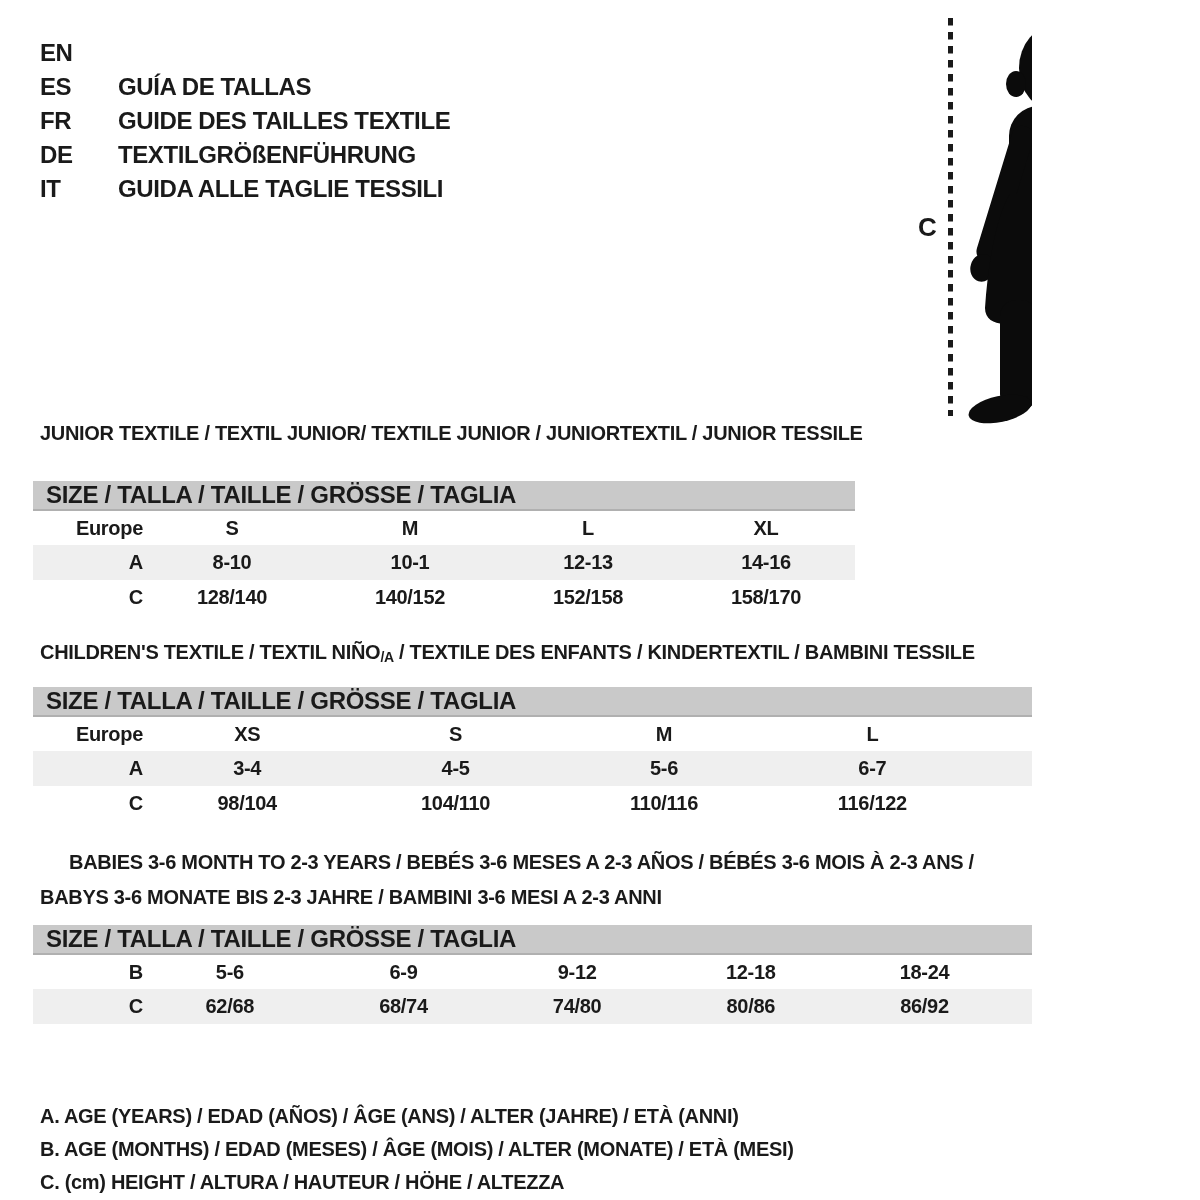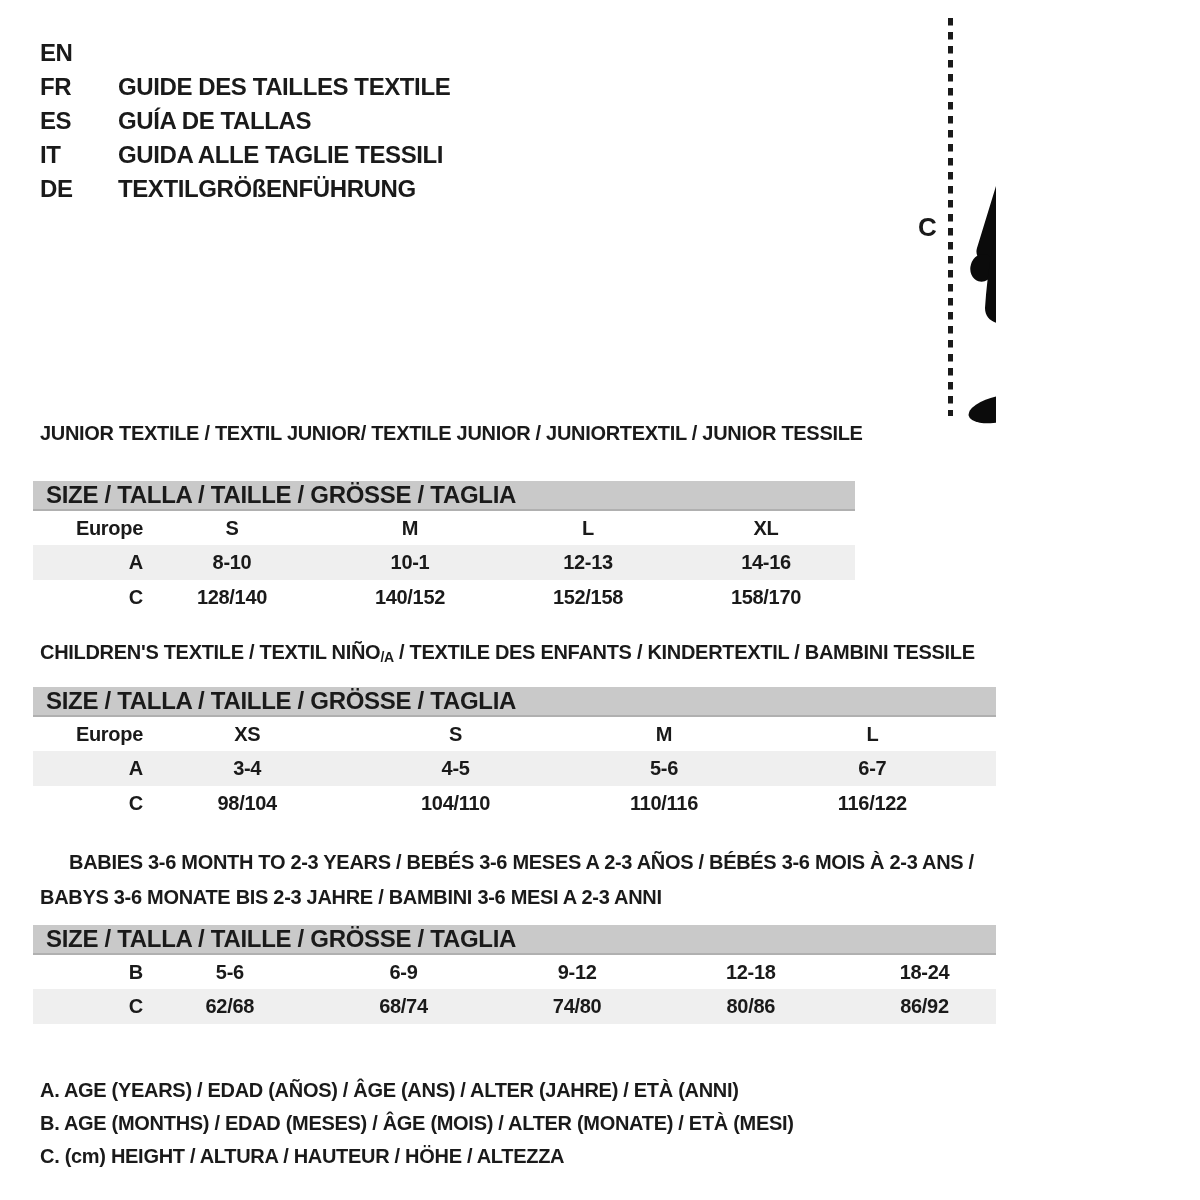--- a/index.html
+++ b/index.html
@@ -1,19 +1,20 @@
 <!DOCTYPE html>
 <html style="--text: #1a1a1a; --band: #c9c9c9; --band-edge: #b0b0b0; --row-alt: #efefef; --sil: #0b0b0b;"><head>
 <meta charset="utf-8">
 <style>
   html,body{margin:0;padding:0;background:#fff;}
   .page{
     position:relative;width:996px;height:1200px;background:#fff;overflow:hidden;
     font-family:"Liberation Sans","DejaVu Sans",sans-serif;font-weight:700;
     color:var(--text,#1a1a1a);
+    padding-left:36px;
   }
   
   .lang-block{position:absolute;left:40px;top:36px;}
   .lang-row{display:flex;height:34px;line-height:34px;font-size:24px;letter-spacing:-0.4px;white-space:nowrap;}
   .lang-code{width:78px;flex:0 0 78px;}
   
   .measure-line{position:absolute;left:945px;top:16px;width:11px;height:402px;}
   .measure-label{position:absolute;left:918px;top:214px;font-size:26px;line-height:26px;}
   .silhouette{position:absolute;left:953px;top:12px;width:196px;height:412px;}
   .sil{fill:var(--sil,#0b0b0b);}
@@ -32,47 +33,47 @@
   .size-table col.col-label{width:110px;}
   .size-table th.band{
     background:var(--band,#c9c9c9);border-bottom:2px solid var(--band-edge,#b0b0b0);
     height:28px;text-align:left;padding:0 0 0 13px;font-size:24px;font-weight:700;
   }
   .size-table tbody tr{height:35px;}
   .size-table td{text-align:center;padding:0;}
   .size-table td.lbl{text-align:right;padding-left:7px;}
   .size-table tr.alt{background:var(--row-alt,#efefef);}
   
-  .legend{position:absolute;left:40px;top:1074px;font-size:20px;line-height:33px;letter-spacing:-0.3px;}
+  .legend{position:absolute;left:40px;top:1100px;font-size:20px;line-height:33px;letter-spacing:-0.3px;}
   .legend-line{white-space:nowrap;}
 </style>
 </head>
 <body>
 
 <div class="page">
 
   <div class="lang-block">
     <div class="lang-row">
       <span class="lang-code">EN</span>
     </div>
     <div class="lang-row">
+      <span class="lang-code">ES</span>
+      <span class="lang-title">GUÍA DE TALLAS</span>
+    </div>
+    <div class="lang-row">
       <span class="lang-code">FR</span>
       <span class="lang-title">GUIDE DES TAILLES TEXTILE</span>
     </div>
     <div class="lang-row">
-      <span class="lang-code">ES</span>
-      <span class="lang-title">GUÍA DE TALLAS</span>
+      <span class="lang-code">DE</span>
+      <span class="lang-title">TEXTILGRÖßENFÜHRUNG</span>
     </div>
     <div class="lang-row">
       <span class="lang-code">IT</span>
       <span class="lang-title">GUIDA ALLE TAGLIE TESSILI</span>
-    </div>
-    <div class="lang-row">
-      <span class="lang-code">DE</span>
-      <span class="lang-title">TEXTILGRÖßENFÜHRUNG</span>
     </div>
   </div>
 
   <svg class="measure-line" viewBox="0 0 11 402" aria-hidden="true">
     <line x1="5.5" y1="2" x2="5.5" y2="400" stroke="var(--text,#1a1a1a)" stroke-width="5" stroke-dasharray="7.5 6.5"></line>
   </svg>
   <div class="measure-label">C</div>
 
   <svg class="silhouette" viewBox="0 0 196 412" aria-hidden="true">
     <g class="sil">

